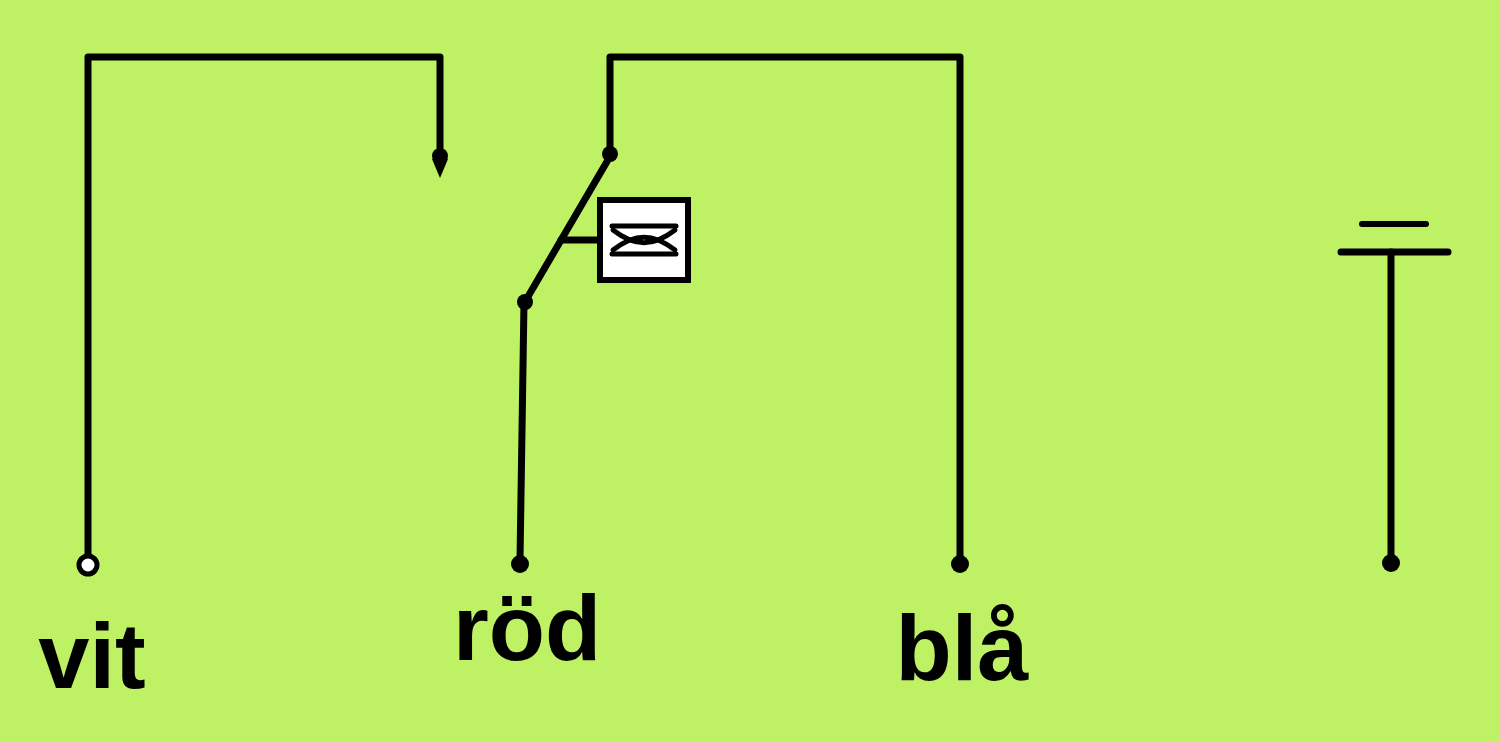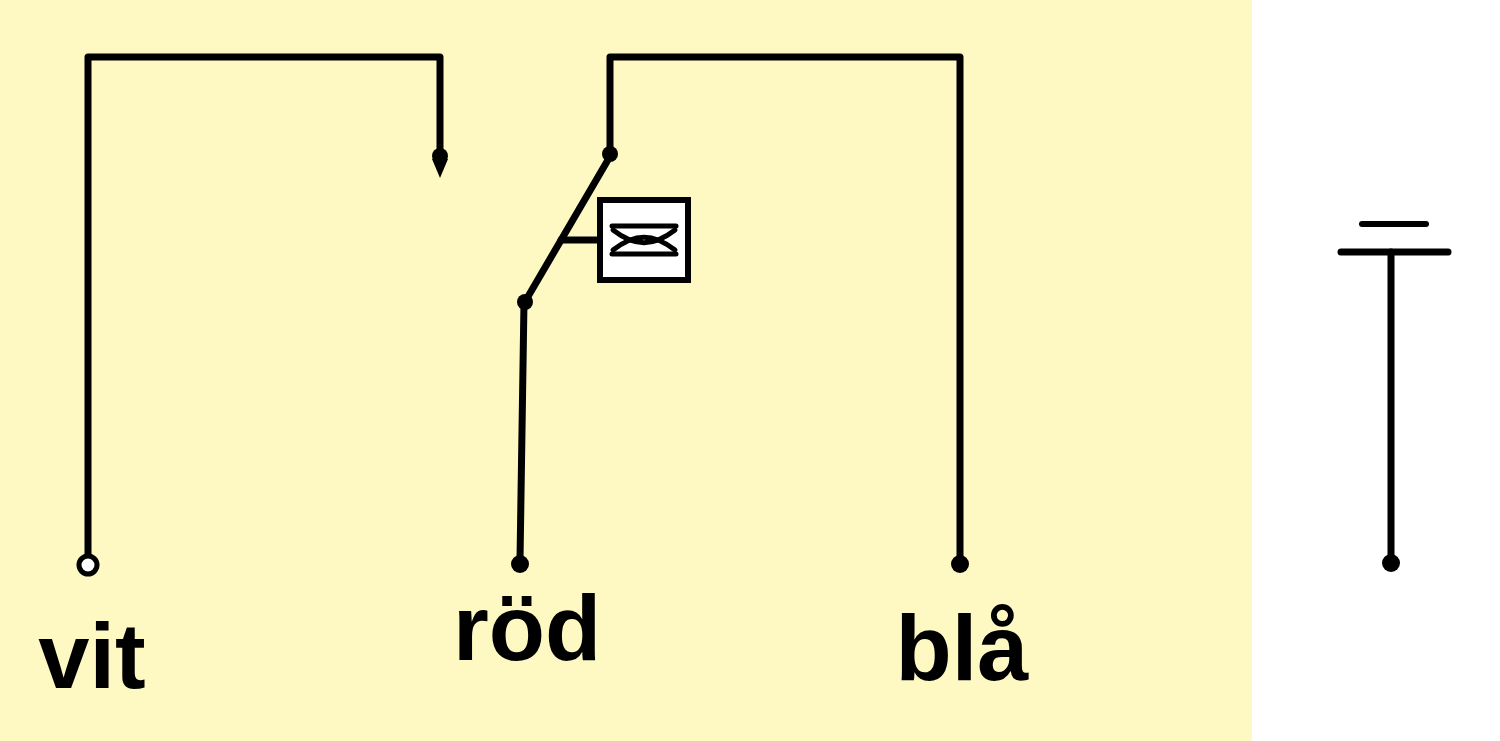--- a/index.html
+++ b/index.html
@@ -9,23 +9,23 @@
     background: #ffffff;
   }
   body {
     width: 1500px;
     height: 741px;
     overflow: hidden;
     font-family: "Liberation Sans", sans-serif;
   }
   .diagram-canvas {
     position: relative;
-    width: 1252px;
+    width: 1500px;
     height: 741px;
-    background: #fef9c3;
+    background: #bef264;
   }
   svg {
     display: block;
   }
   .wire-label {
     font-family: "Liberation Sans", "DejaVu Sans", sans-serif;
     font-weight: 700;
     font-size: 92px;
     fill: #000000;
   }

